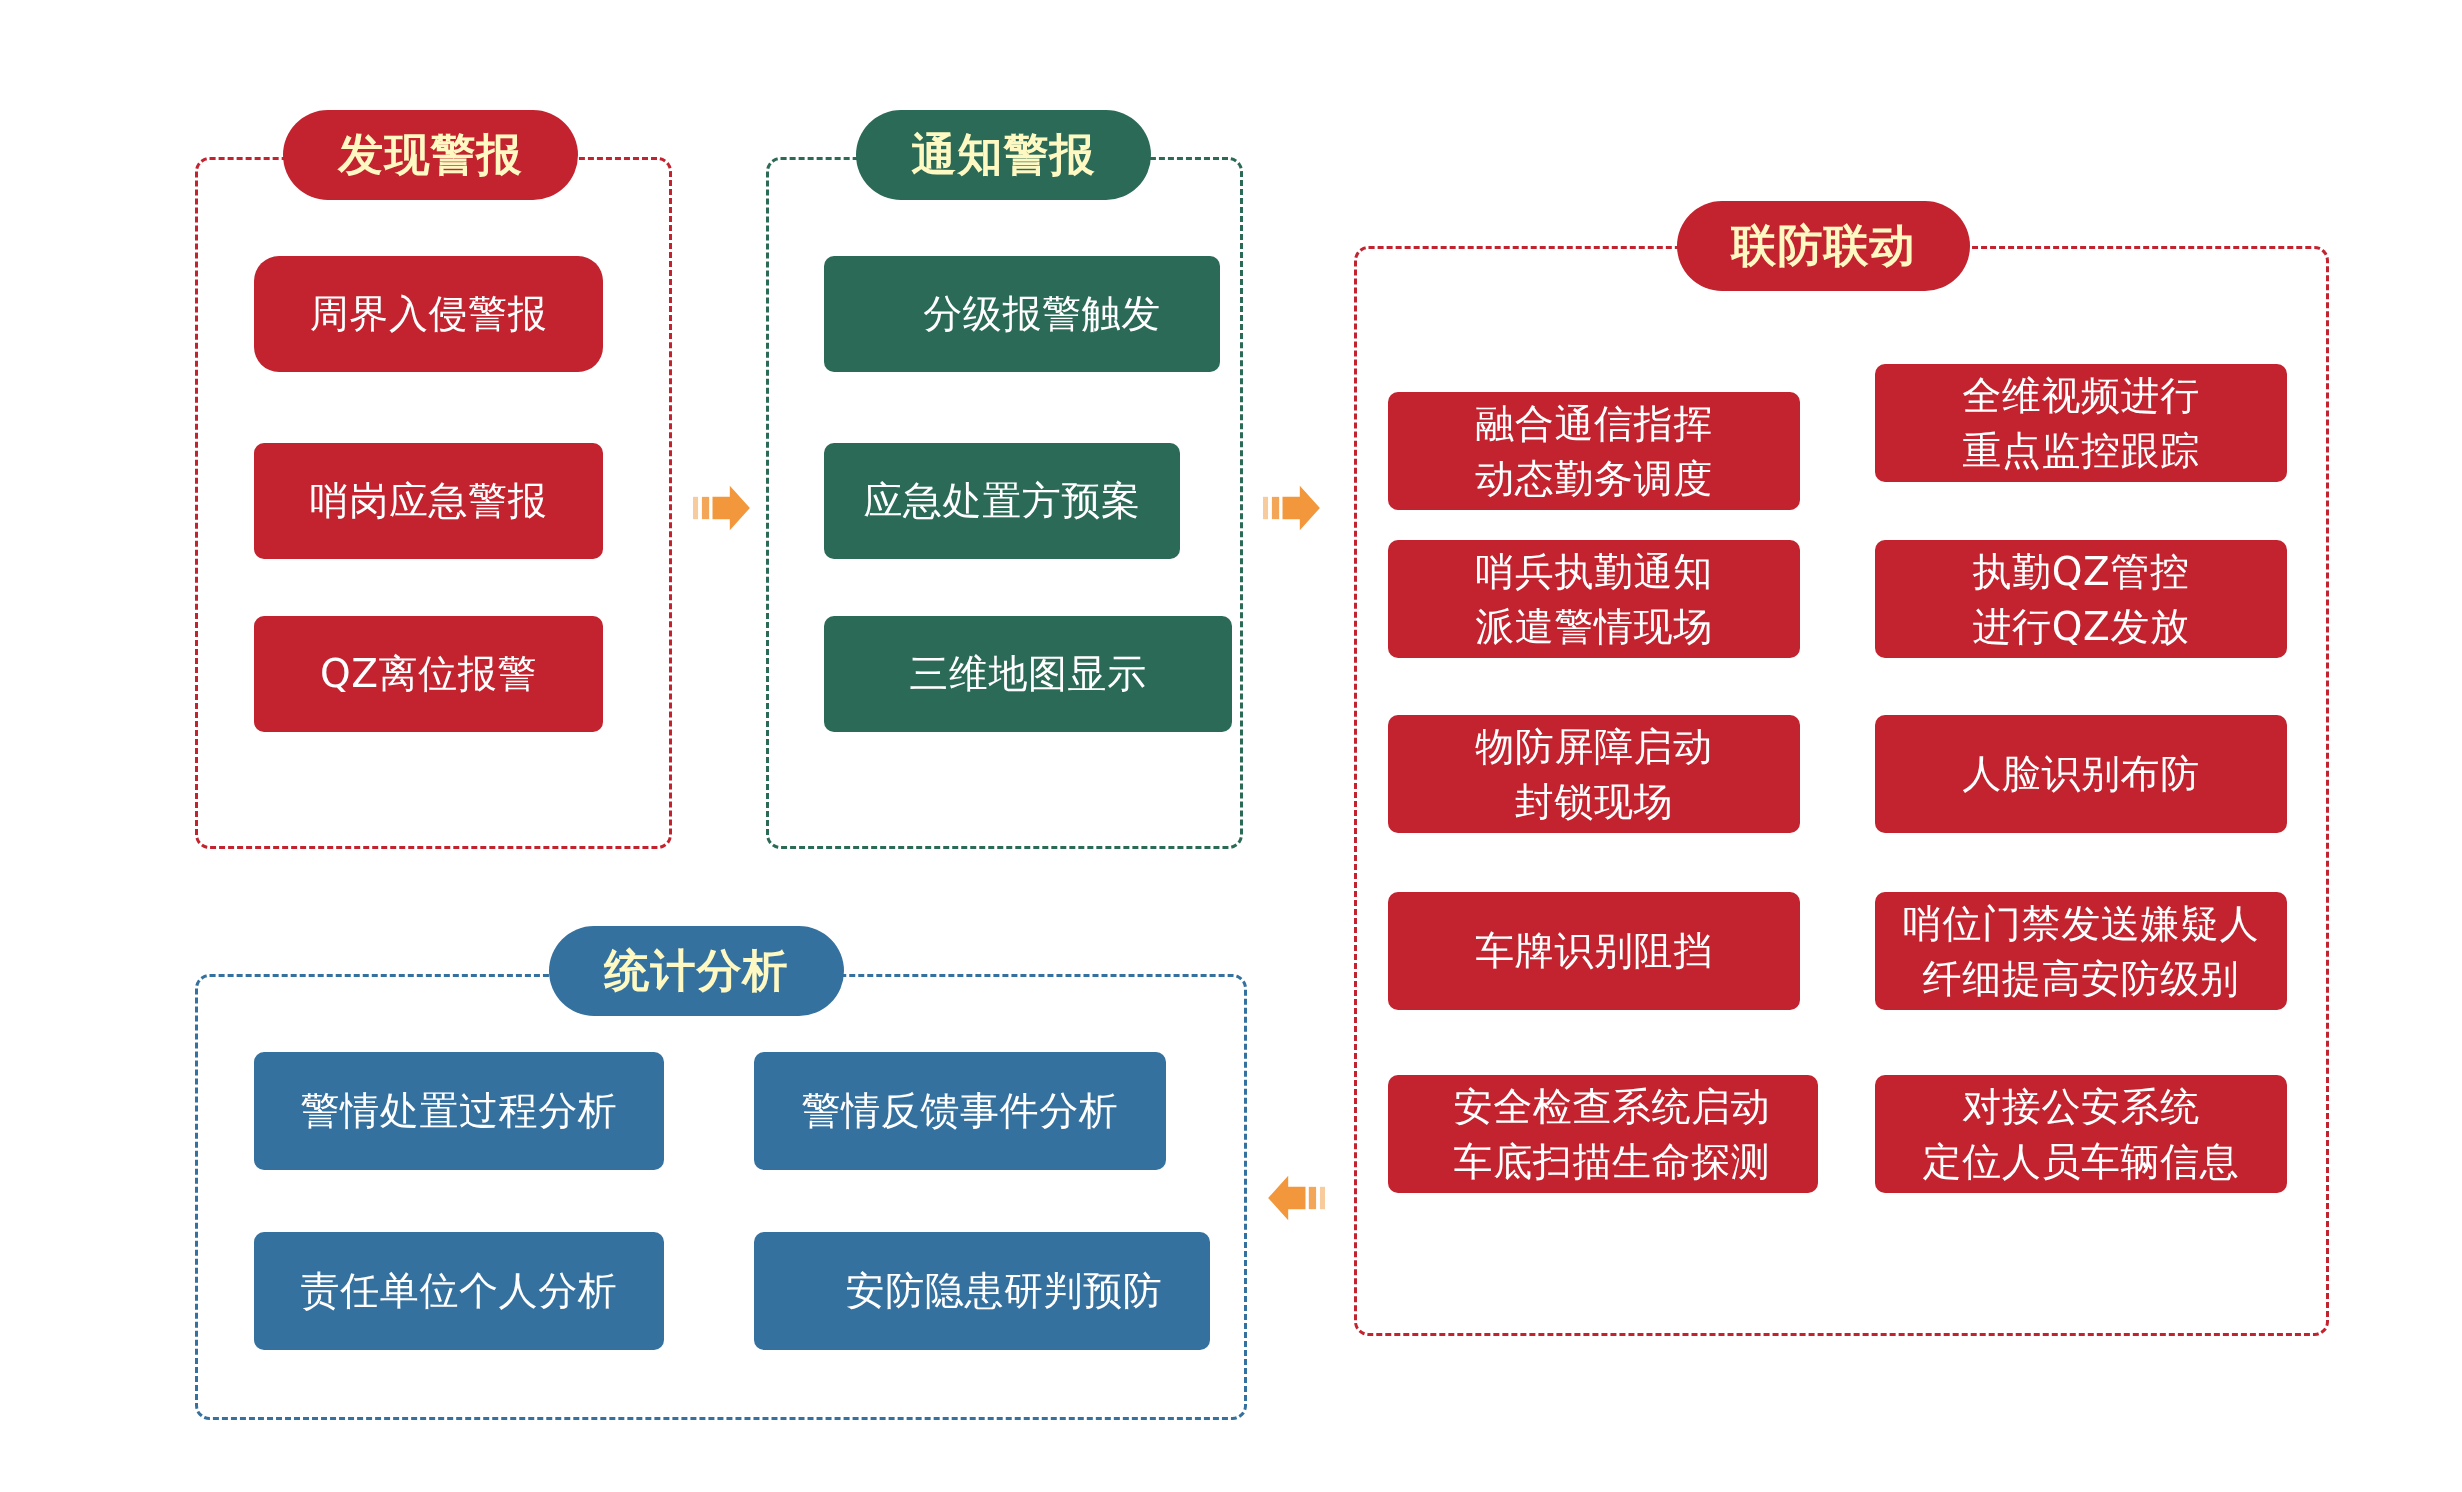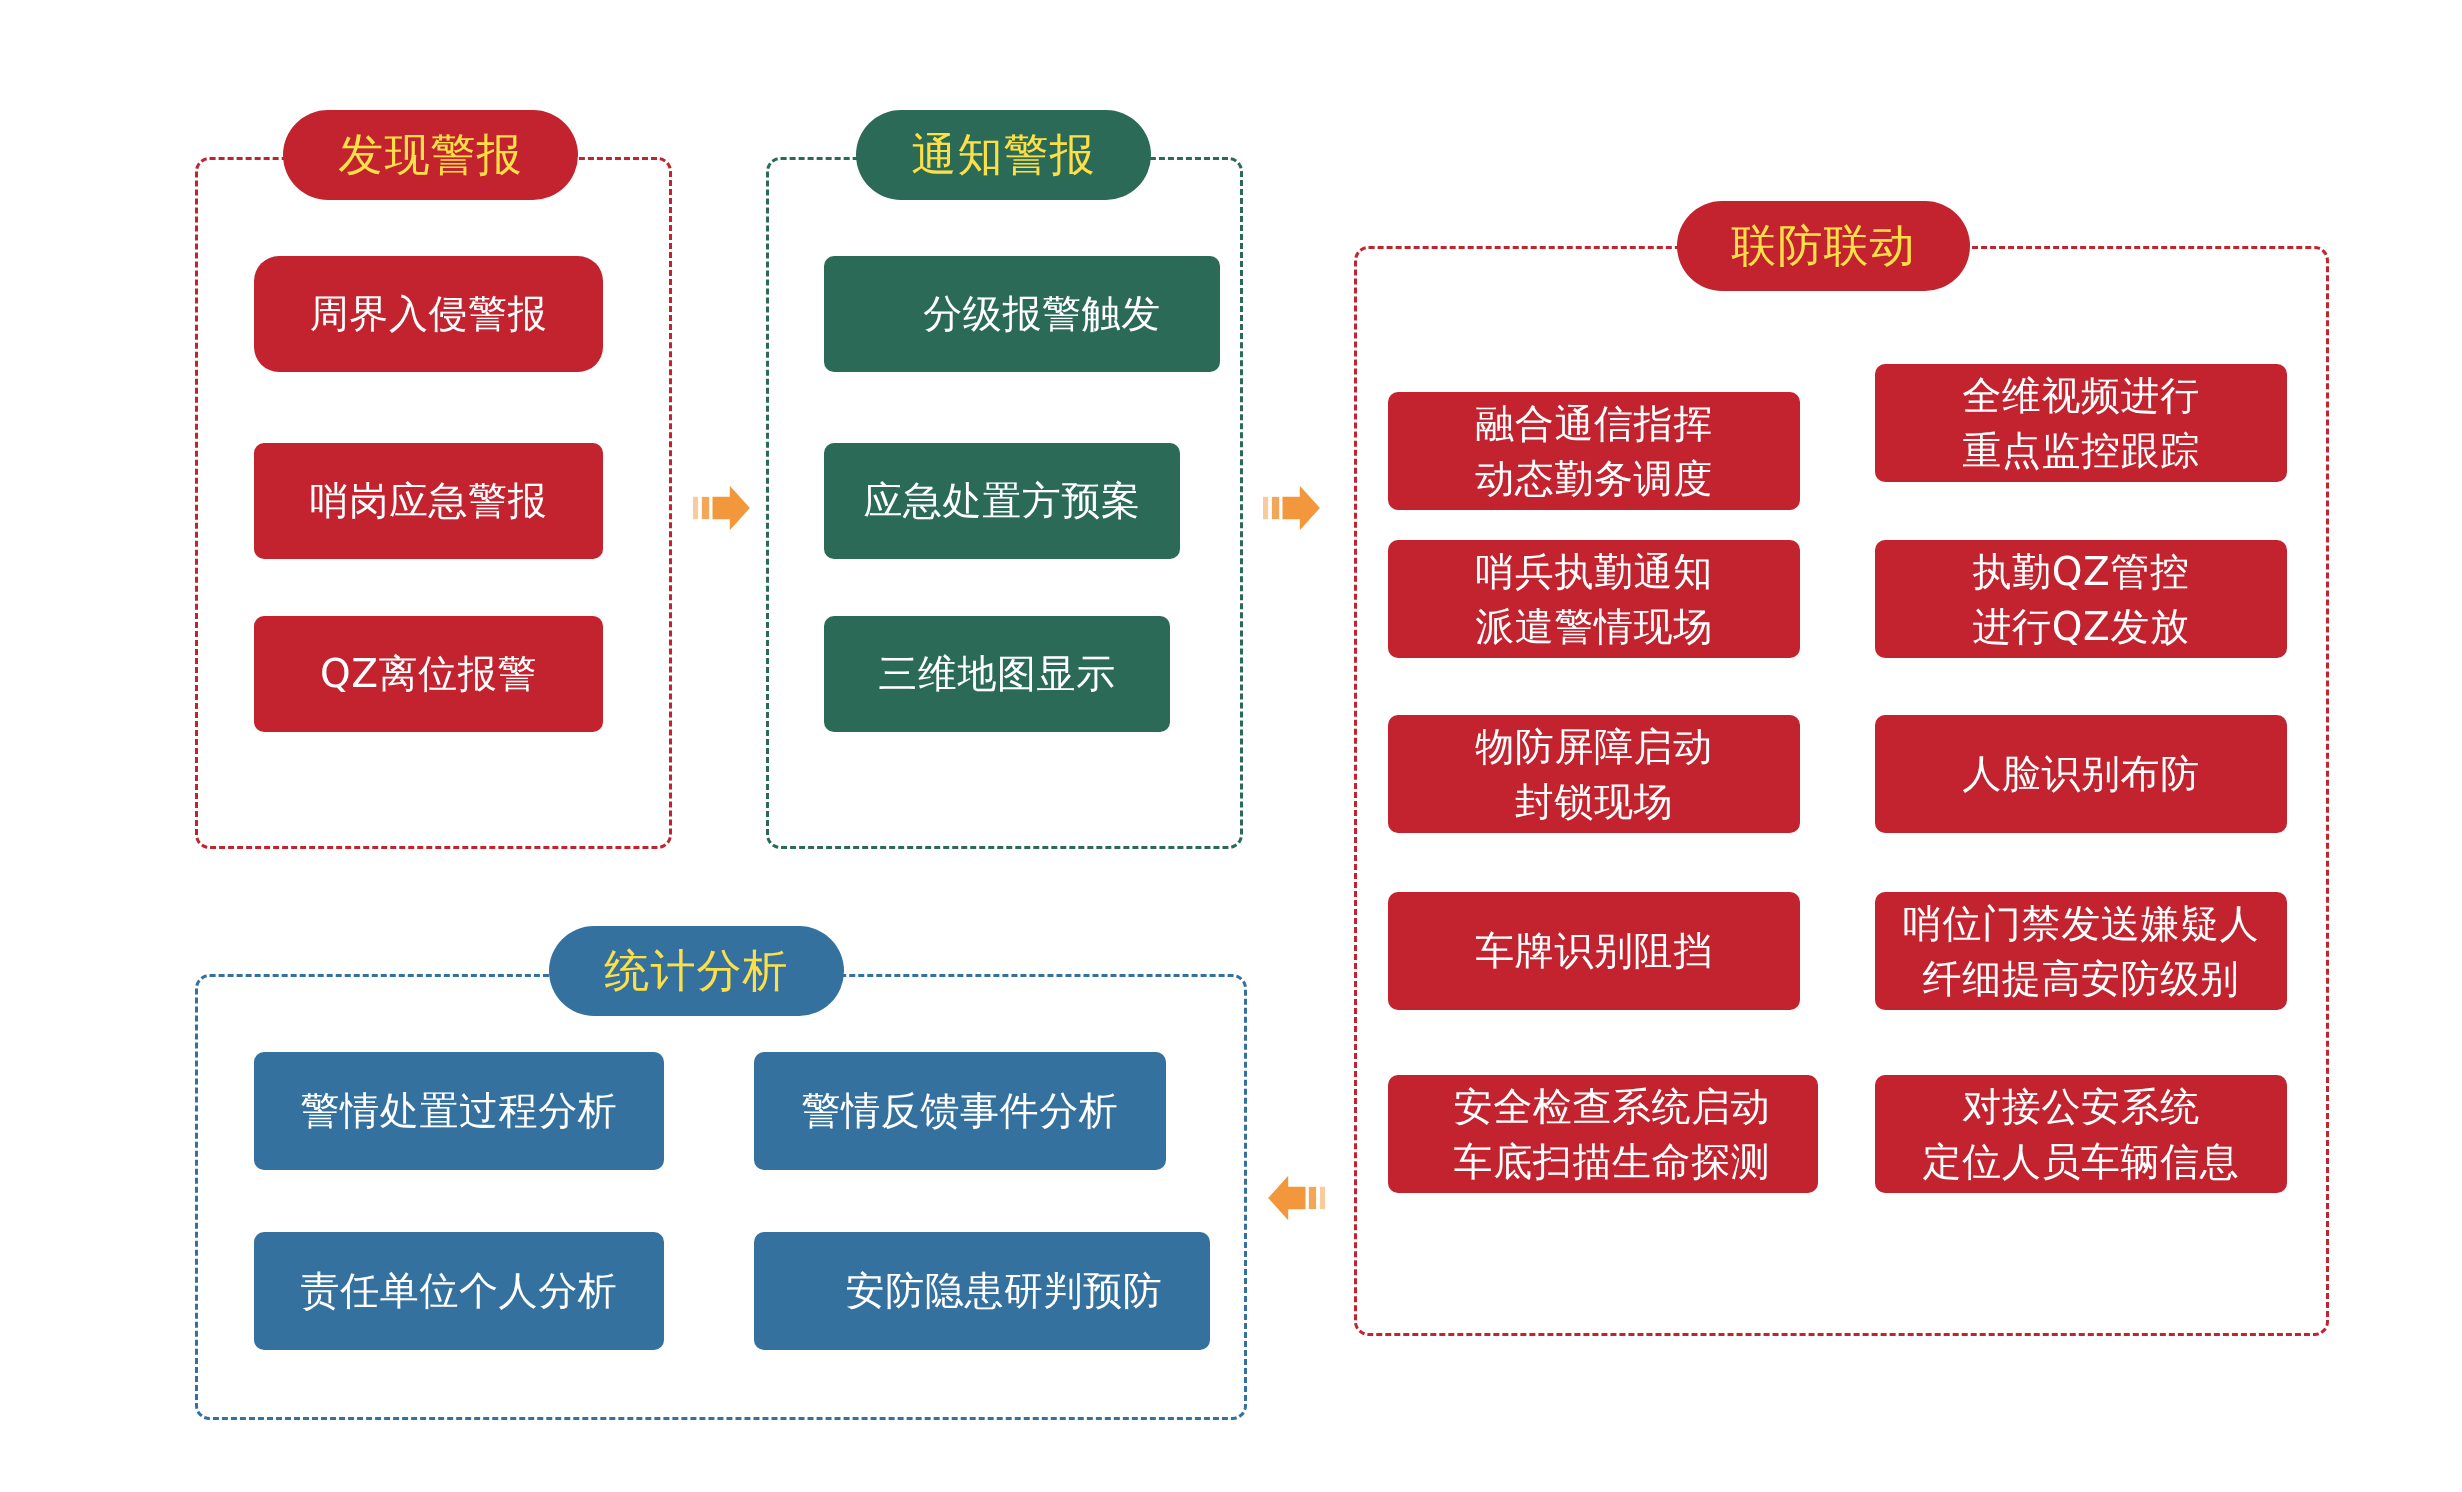--- a/index.html
+++ b/index.html
@@ -20,23 +20,23 @@
   .dashed-red   { border-color: var(--red); }
   .dashed-green { border-color: var(--green); }
   .dashed-blue  { border-color: var(--blue); }
 
   .pill {
     position: absolute;
     border-radius: 51px;
     display: flex;
     align-items: center;
     justify-content: center;
-    color: #fde047;
+    color: #fef9c3;
     font-size: 45px;
-    font-weight: normal;
+    font-weight: bold;
     z-index: 3;
     letter-spacing: 1.1px;
   }
   .pill-red   { background: var(--red); }
   .pill-green { background: var(--green); }
   .pill-blue  { background: var(--blue); }
 
   .flow-box {
     position: absolute;
     border-radius: 10px;
@@ -73,21 +73,21 @@
   <div class="dashed-box dashed-red" style="left:195px; top:157px; width:471px; height:686px;"></div>
   <div class="pill pill-red" style="left:283px; top:110px; width:295px; height:90px;">发现警报</div>
   <div class="flow-box box-red" style="left:254px; top:256px; width:349px; height:116px;border-radius:25px;">周界入侵警报</div>
   <div class="flow-box box-red" style="left:254px; top:443px; width:349px; height:116px;">哨岗应急警报</div>
   <div class="flow-box box-red" style="left:254px; top:616px; width:349px; height:116px;">QZ离位报警</div>
 
   <div class="dashed-box dashed-green" style="left:766px; top:157px; width:471px; height:686px;"></div>
   <div class="pill pill-green" style="left:856px; top:110px; width:295px; height:90px;">通知警报</div>
   <div class="flow-box box-green" style="left:824px; top:256px; width:356px; height:116px;padding-left:40px;">分级报警触发</div>
   <div class="flow-box box-green" style="left:824px; top:443px; width:356px; height:116px;">应急处置方预案</div>
-  <div class="flow-box box-green" style="left:824px; top:616px; width:346px; height:116px;">三维地图显示</div>
+  <div class="flow-box box-green" style="left:824px; top:616px; width:408px; height:116px;">三维地图显示</div>
 
   <div class="dashed-box dashed-red" style="left:1354px; top:246px; width:969px; height:1084px;"></div>
   <div class="pill pill-red" style="left:1677px; top:201px; width:293px; height:90px;">联防联动</div>
 
   <div class="flow-box box-red" style="left:1388px; top:364px; width:412px; height:118px;margin-top:28px;">融合通信指挥
 动态勤务调度</div>
   <div class="flow-box box-red" style="left:1388px; top:540px; width:412px; height:118px;">哨兵执勤通知
 派遣警情现场</div>
   <div class="flow-box box-red" style="left:1388px; top:715px; width:412px; height:118px;">物防屏障启动
 封锁现场</div>

